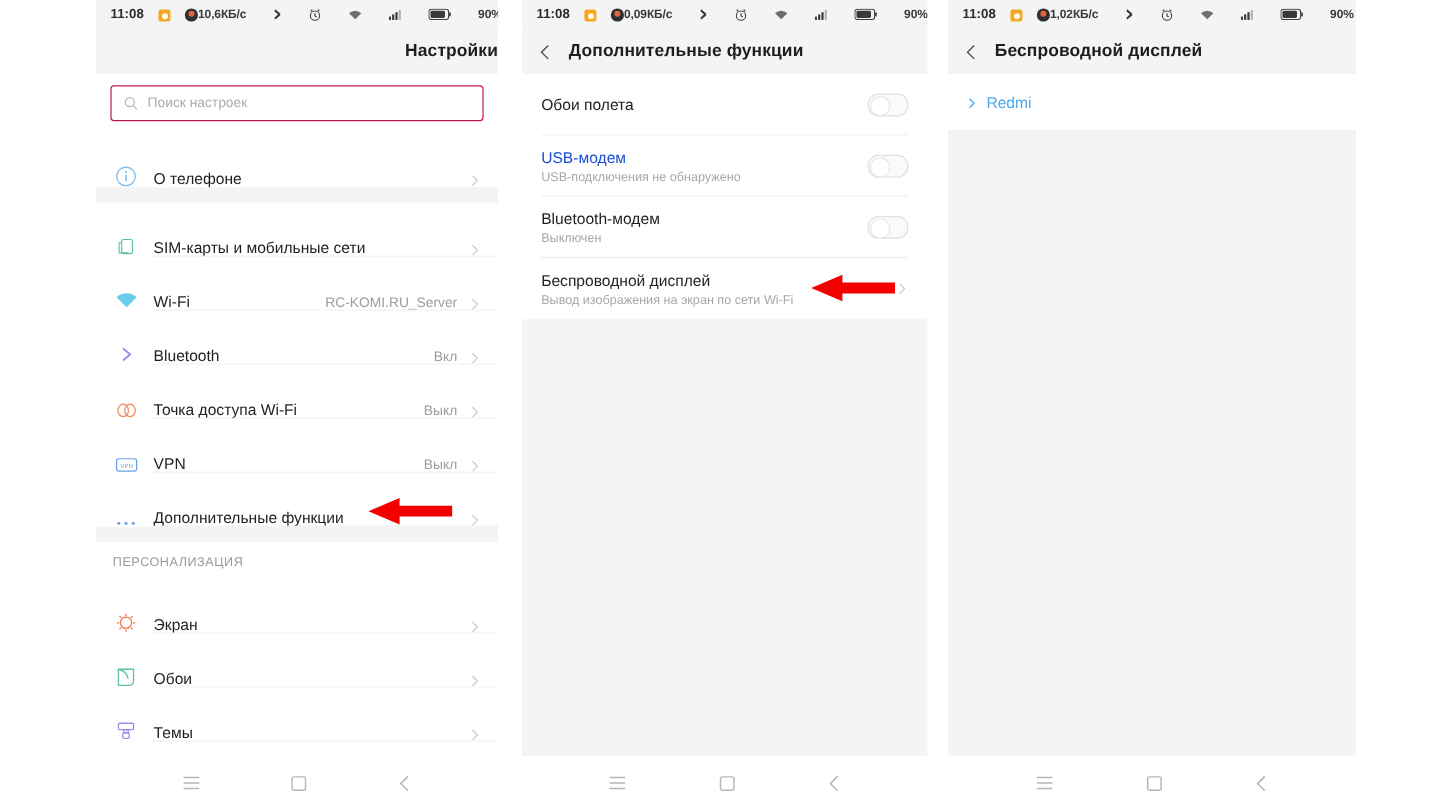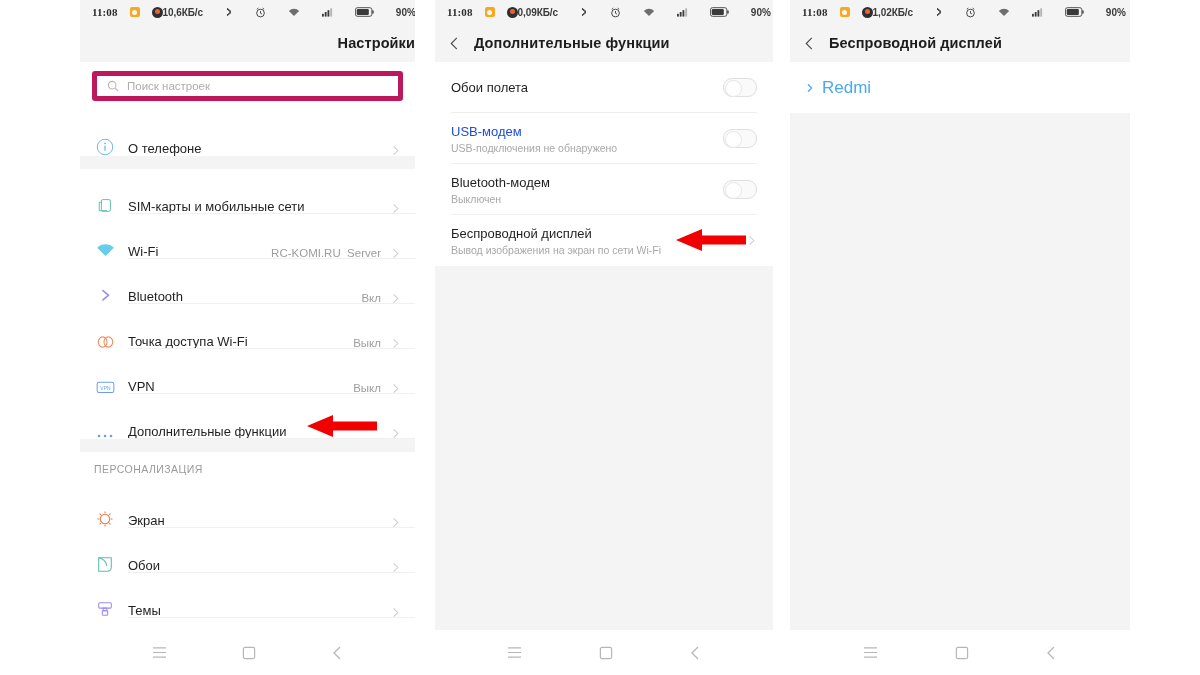--- a/index.html
+++ b/index.html
@@ -24,21 +24,21 @@
 
   
   .statusbar{
     height:24px;flex:0 0 24px;
     background:#f4f4f4;
     display:flex;align-items:center;
     padding:0 12px;
     font-size:10.5px;color:#3a3a3a;
     box-sizing:border-box;
   }
-  .sb-left{display:flex;align-items:center;gap:12px;font-family:Liberation Serif, serif;}
+  .sb-left{display:flex;align-items:flex-end;gap:12px;}
   .sb-time{font-size:11px;font-weight:600;color:#2b2b2b;letter-spacing:.1px;}
   .sb-ico-mi{
     width:10px;height:10px;border-radius:2px;
     background:#f6a823;
     position:relative;
   }
   .sb-ico-mi::after{
     content:"";position:absolute;left:2.5px;top:2.5px;
     width:5px;height:5px;border-radius:50%;background:#fff8ec;
   }
@@ -78,21 +78,21 @@
   .screen{
     flex:1 1 auto;min-height:0;
     background:#ffffff;
     display:flex;flex-direction:column;
     position:relative;
   }
 
   
   .search-wrap{padding:9px 12px 10px 12px;background:#ffffff;}
   .search-box{
-    height:30px;border:5px solid #be185d;border-radius:3px;
+    height:30px;border:1px solid #be185d;border-radius:3px;
     display:flex;align-items:center;gap:8px;padding:0 10px;
     background:#fff;box-sizing:border-box;
   }
   .search-ph{font-size:11.5px;color:#adadad;}
 
   
   .group{background:#ffffff;}
   .group-gap{height:13px;background:#f4f4f4;}
   .group-head{
     font-size:10.5px;color:#9a9a9a;letter-spacing:.45px;
@@ -143,21 +143,21 @@
     position:absolute;left:1px;top:1px;
     width:15px;height:15px;border-radius:50%;
     background:#ffffff;border:1px solid #e6e6e6;
   }
 
   
   .dev-row{
     padding:16px 0 15px 15px;background:#fff;
     display:flex;align-items:center;gap:7px;
   }
-  .dev-name{font-size:17px;color:#4aa9f0;}
+  .dev-name{font-size:13px;color:#4aa9f0;}
   .dev-chev{width:10px;height:10px;}
   .greyfill{flex:1 1 auto;background:#f4f4f4;min-height:0;}
   .refresh-area{
     flex:0 0 68px;height:68px;background:#fff;
     display:flex;flex-direction:column;align-items:center;justify-content:center;
     gap:5px;
   }
   .refresh-circle{
     width:27px;height:27px;border-radius:50%;
     border:1px solid #dcdcdc;

